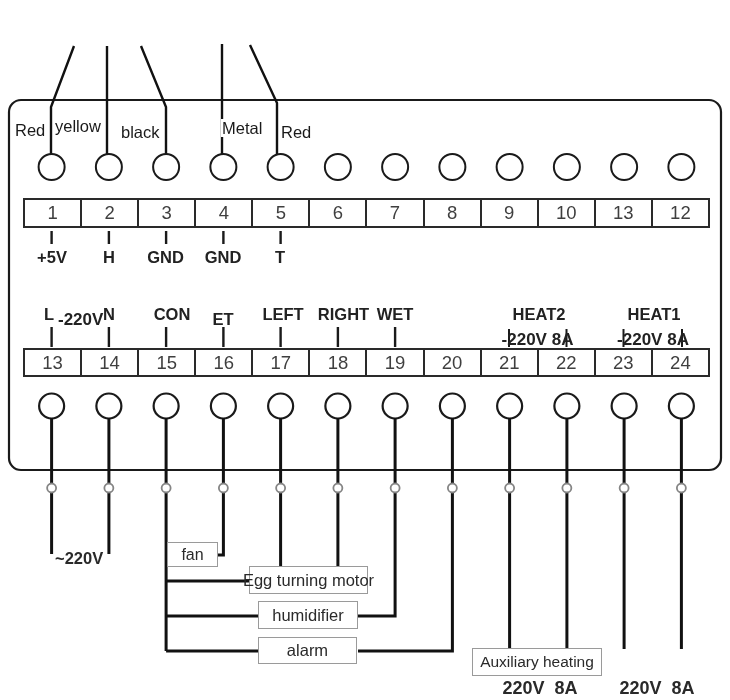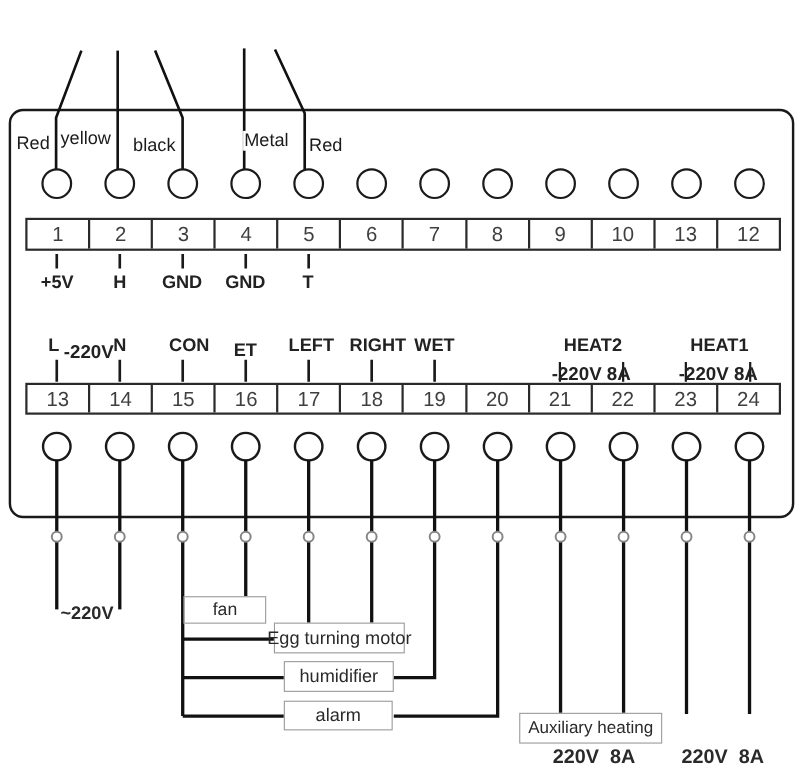--- a/index.html
+++ b/index.html
@@ -178,21 +178,21 @@
   <div class="pinlabel" style="left:283px;top:306px;">LEFT</div>
   <div class="pinlabel" style="left:343.5px;top:306px;">RIGHT</div>
   <div class="pinlabel" style="left:395px;top:306px;">WET</div>
   <div class="pinlabel" style="left:539px;top:306px;">HEAT2</div>
   <div class="pinsub centered" style="left:537.5px;top:330px;">-220V 8A</div>
   <div class="pinlabel" style="left:654px;top:306px;">HEAT1</div>
   <div class="pinsub centered" style="left:653px;top:330px;">-220V 8A</div>
 
   <div class="mains" style="left:55px;top:549px;">~220V</div>
 
-  <div class="devbox" style="left:167px;top:542px;width:75px;height:25px;font-size:16px;">
+  <div class="devbox" style="left:167px;top:542px;width:51px;height:25px;font-size:16px;">
     <span>fan</span>
   </div>
   <div class="devbox" style="left:249px;top:566px;width:119px;height:28px;font-size:16.5px;">
     <span>Egg turning motor</span>
   </div>
   <div class="devbox" style="left:258px;top:601px;width:100px;height:28px;font-size:16.5px;">
     <span>humidifier</span>
   </div>
   <div class="devbox" style="left:258px;top:637px;width:99px;height:27px;font-size:16.5px;">
     <span>alarm</span>

